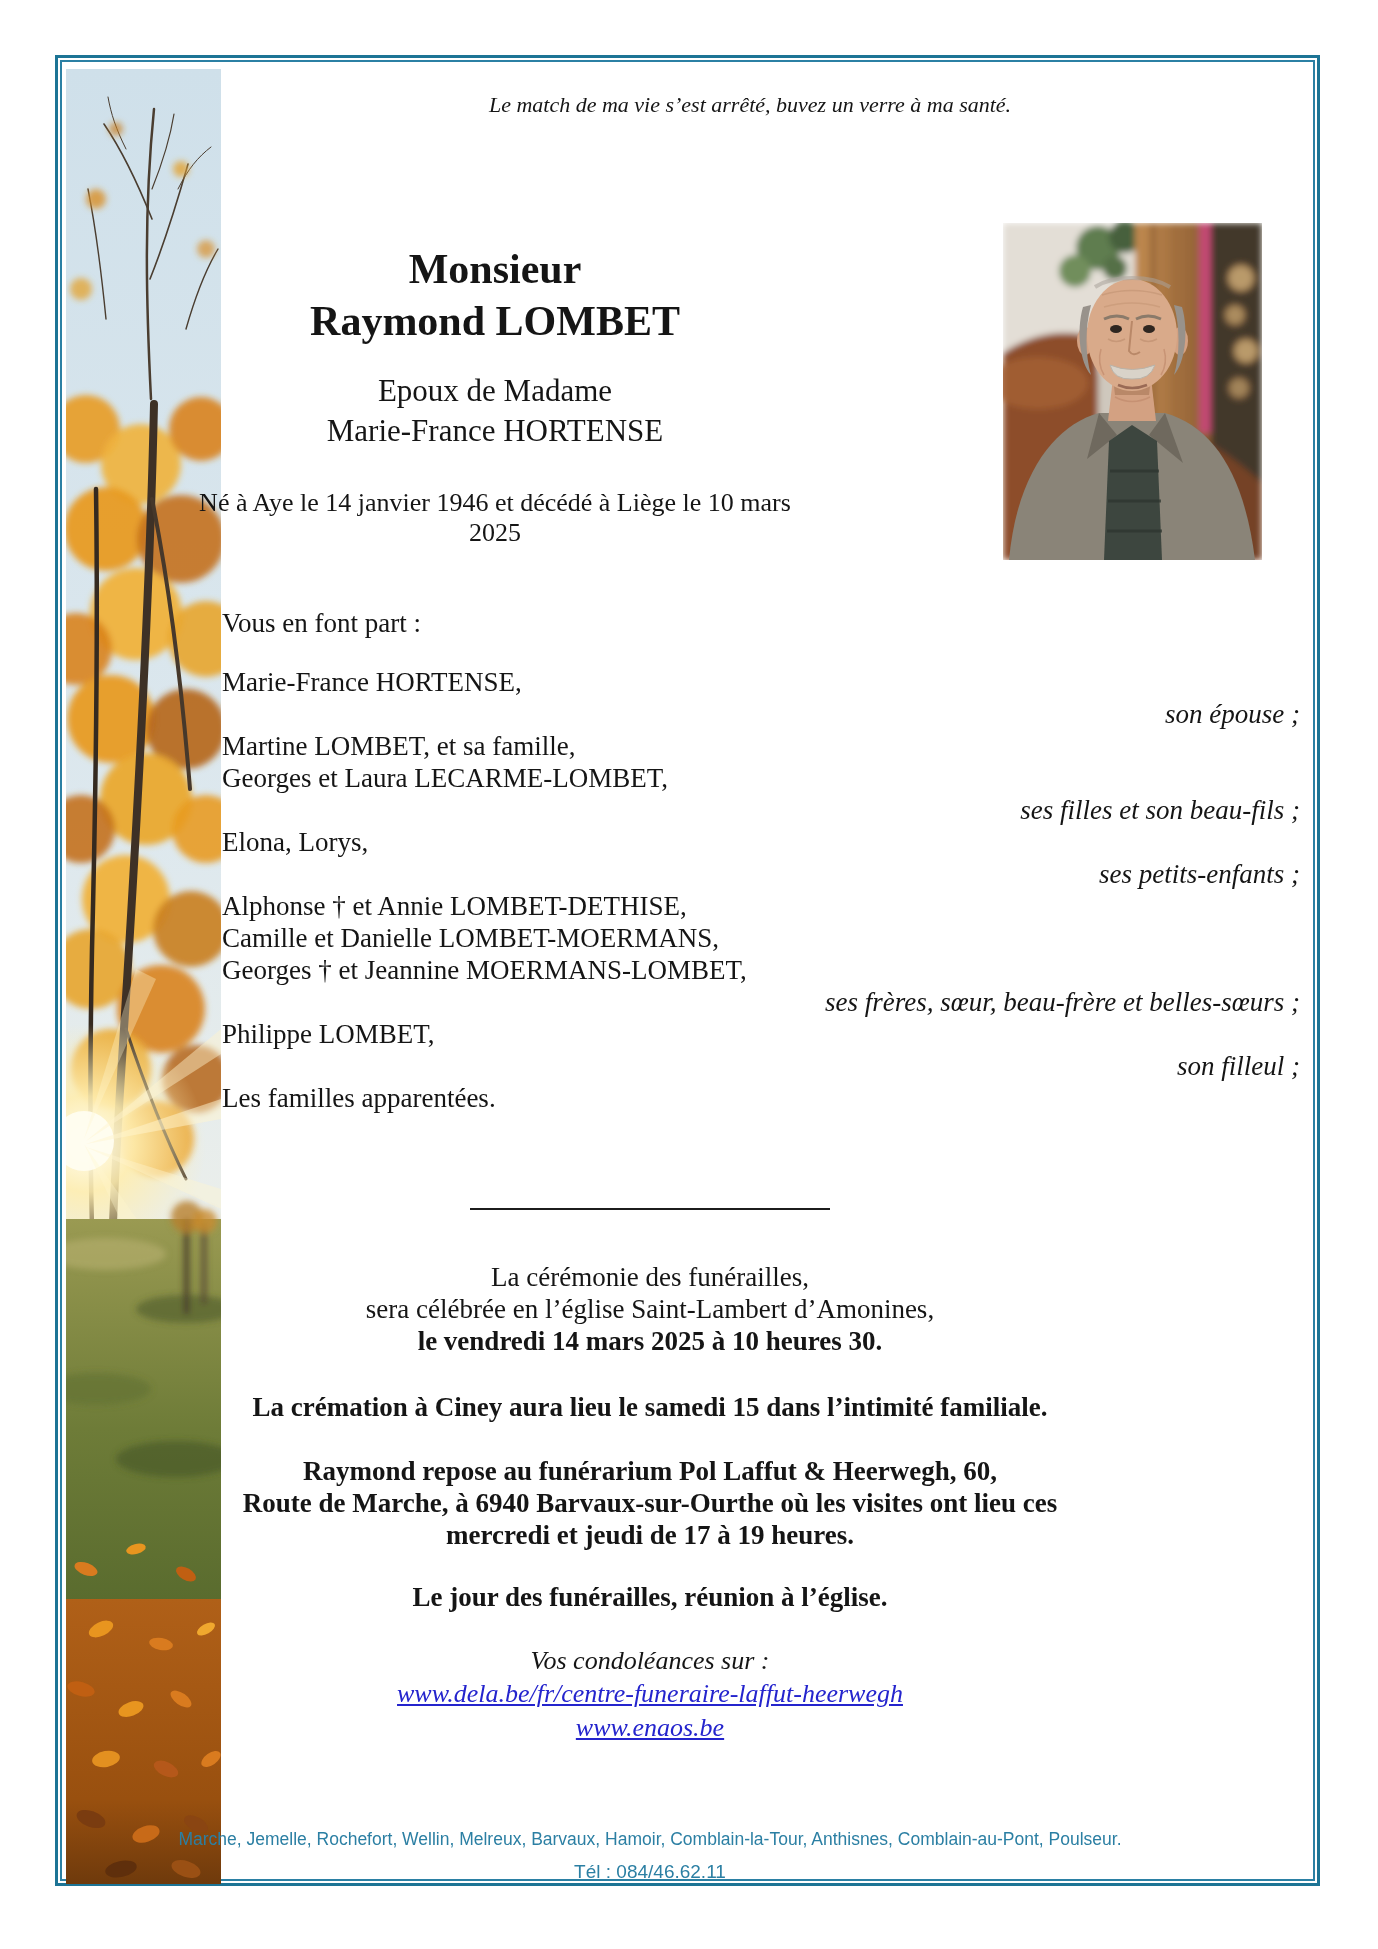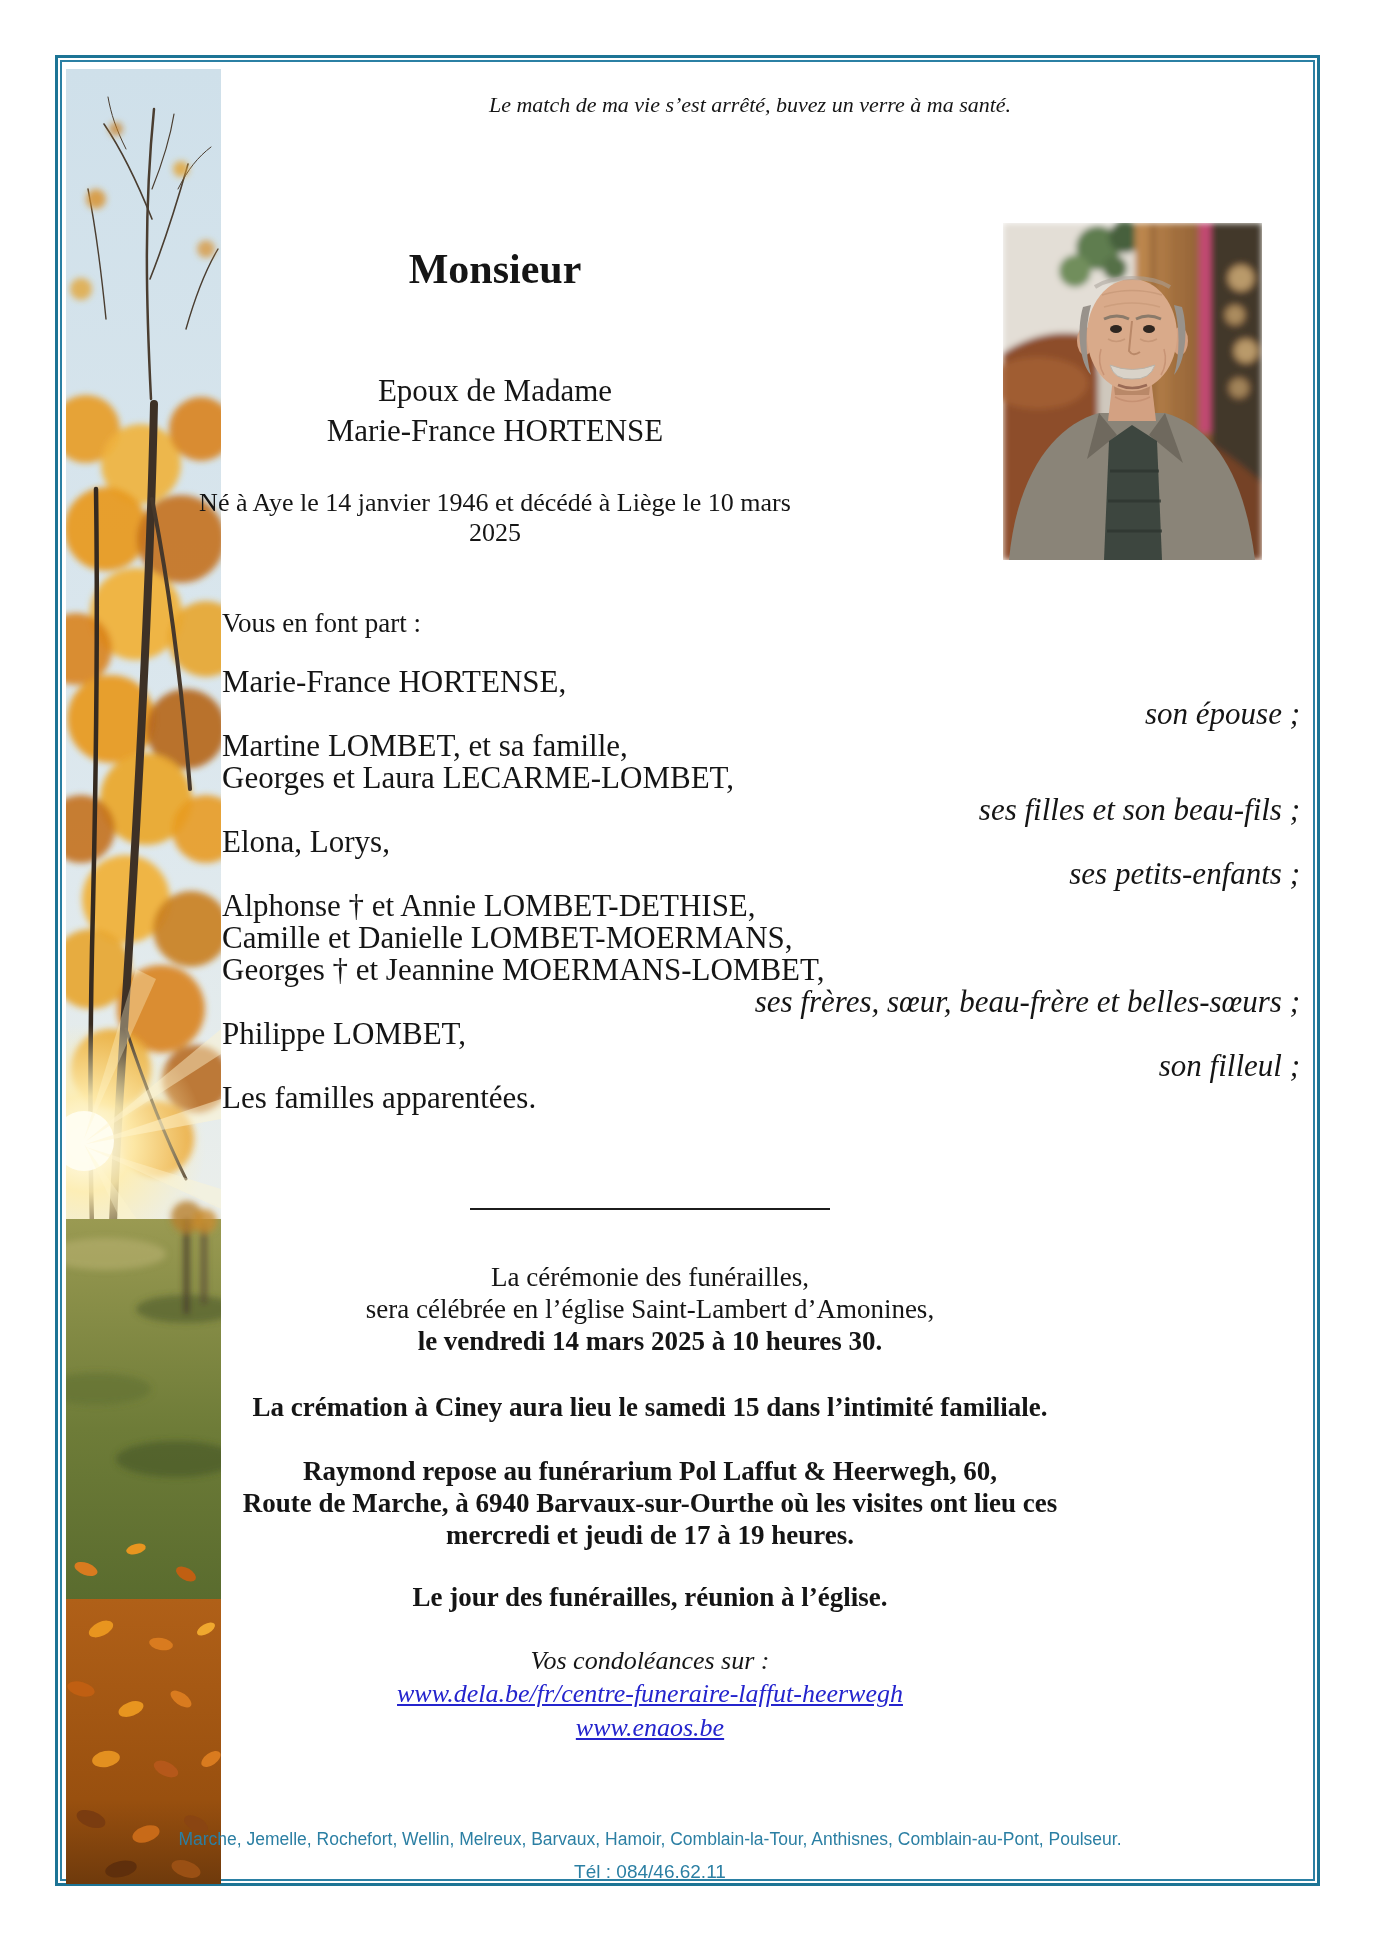--- a/index.html
+++ b/index.html
@@ -18,21 +18,21 @@
          font-style:italic;font-size:22px;}
   
   .tline{position:absolute;left:170px;width:650px;text-align:center;}
   .t-big{font-size:42px;font-weight:bold;line-height:1.1;}
   .t-med{font-size:31px;line-height:1.1;}
   .t-small{font-size:26px;line-height:1.15;}
   
   .portrait{position:absolute;left:1003px;top:223px;width:259px;height:337px;overflow:hidden;}
   
   .intro{position:absolute;left:222px;top:608px;font-size:27px;}
-  .family{position:absolute;left:222px;top:666px;width:1078px;font-size:31px;}
+  .family{position:absolute;left:222px;top:666px;width:1078px;font-size:27px;}
   .family .row{height:32px;line-height:32px;white-space:nowrap;}
   .family .left{text-align:left;}
   .family .right{text-align:right;font-style:italic;}
   
   .cline{position:absolute;left:60px;width:1180px;text-align:center;font-size:27px;line-height:30px;}
   .bold{font-weight:bold;}
   .ital{font-style:italic;font-size:26px;}
   .sepwrap{position:absolute;left:60px;top:1186px;width:1180px;}
   .sep-line{width:360px;margin:0 auto;border-bottom:2px solid #1c1c1c;height:22px;}
   .link-line a{color:#2424cd;font-style:italic;font-size:26px;text-decoration:underline;}
@@ -170,20 +170,21 @@
         <ellipse cx="130" cy="1755" rx="13" ry="7" fill="#8a4512" transform="rotate(28 130 1755)"></ellipse>
         <ellipse cx="55" cy="1800" rx="16" ry="8" fill="#5f2f0c" transform="rotate(-12 55 1800)"></ellipse>
         <ellipse cx="120" cy="1800" rx="15" ry="8" fill="#9a5014" transform="rotate(18 120 1800)"></ellipse>
       </g>
     </svg>
   </div>
 
   <div class="quote">Le match de ma vie s’est arrêté, buvez un verre à ma santé.</div>
 
   <div class="tline t-big" style="top:246px;">Monsieur</div>
+  <div class="tline t-big" style="top:298px;">Raymond LOMBET</div>
   <div class="tline t-med" style="top:374px;">Epoux de Madame</div>
   <div class="tline t-med" style="top:414px;">Marie-France HORTENSE</div>
   <div class="tline t-small" style="top:488px;">Né à Aye le 14 janvier 1946 et décédé à Liège le 10 mars 2025</div>
 
   <div class="portrait">
     <svg width="259" height="337" viewBox="0 0 259 337" xmlns="http://www.w3.org/2000/svg">
       <defs>
         <linearGradient id="wood" x1="0" y1="0" x2="1" y2="0">
           <stop offset="0" stop-color="#c08a50"></stop>
             <stop offset="1" stop-color="#8a5a30"></stop>

